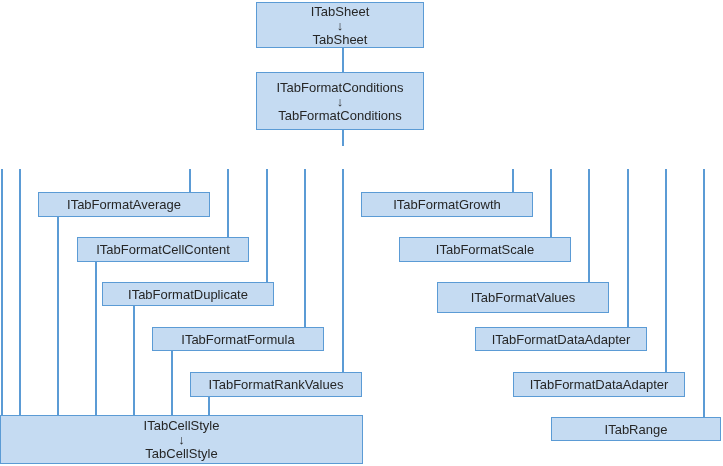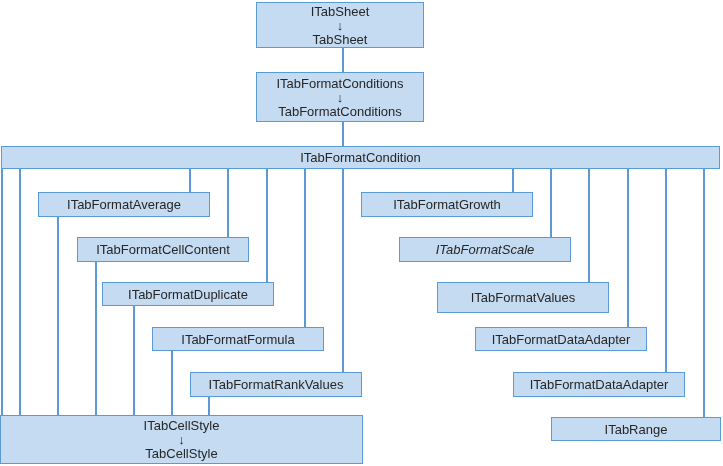--- a/index.html
+++ b/index.html
@@ -65,48 +65,45 @@
     <div class="connector" style="left: 57px; top: 217px; height: 198px; background: rgb(91, 155, 213);"></div>
     <div class="connector" style="left: 95px; top: 262px; height: 153px; background: rgb(91, 155, 213);"></div>
     <div class="connector" style="left: 133px; top: 306px; height: 109px; background: rgb(91, 155, 213);"></div>
     <div class="connector" style="left: 171px; top: 351px; height: 64px; background: rgb(91, 155, 213);"></div>
     <div class="connector" style="left: 208px; top: 397px; height: 18px; background: rgb(91, 155, 213);"></div>
     <div class="node" style="left: 256px; top: 2px; width: 168px; height: 46px; background: rgb(197, 219, 242); border-color: rgb(91, 155, 213);">
       <div class="label" style="color: rgb(38, 38, 38);">ITabSheet</div>
       <div class="arrow" style="color: rgb(38, 38, 38);">↓</div>
       <div class="label" style="color: rgb(38, 38, 38);">TabSheet</div>
     </div>
-    <div class="node" style="left: 256px; top: 72px; width: 168px; height: 50px; background: rgb(197, 219, 242); border-color: rgb(91, 155, 213);">
+    <div class="node" style="left: 256px; top: 72px; width: 168px; height: 58px; background: rgb(197, 219, 242); border-color: rgb(91, 155, 213);">
       <div class="label" style="color: rgb(38, 38, 38);">ITabFormatConditions</div>
       <div class="arrow" style="color: rgb(38, 38, 38);">↓</div>
       <div class="label" style="color: rgb(38, 38, 38);">TabFormatConditions</div>
-    </div>
-    <div class="node" style="left: 1px; top: 146px; width: 719px; height: 23px; background: rgb(197, 219, 242); border-color: rgb(91, 155, 213);">
-      <div class="label" style="color: rgb(38, 38, 38);">ITabFormatCondition</div>
     </div>
     <div class="node" style="left: 38px; top: 192px; width: 172px; height: 25px; background: rgb(197, 219, 242); border-color: rgb(91, 155, 213);">
       <div class="label" style="color: rgb(38, 38, 38);">ITabFormatAverage</div>
     </div>
     <div class="node" style="left: 77px; top: 237px; width: 172px; height: 25px; background: rgb(197, 219, 242); border-color: rgb(91, 155, 213);">
       <div class="label" style="color: rgb(38, 38, 38);">ITabFormatCellContent</div>
     </div>
     <div class="node" style="left: 102px; top: 282px; width: 172px; height: 24px; background: rgb(197, 219, 242); border-color: rgb(91, 155, 213);">
       <div class="label" style="color: rgb(38, 38, 38);">ITabFormatDuplicate</div>
     </div>
     <div class="node" style="left: 152px; top: 327px; width: 172px; height: 24px; background: rgb(197, 219, 242); border-color: rgb(91, 155, 213);">
       <div class="label" style="color: rgb(38, 38, 38);">ITabFormatFormula</div>
     </div>
     <div class="node" style="left: 190px; top: 372px; width: 172px; height: 25px; background: rgb(197, 219, 242); border-color: rgb(91, 155, 213);">
       <div class="label" style="color: rgb(38, 38, 38);">ITabFormatRankValues</div>
     </div>
     <div class="node" style="left: 361px; top: 192px; width: 172px; height: 25px; background: rgb(197, 219, 242); border-color: rgb(91, 155, 213);">
       <div class="label" style="color: rgb(38, 38, 38);">ITabFormatGrowth</div>
     </div>
     <div class="node" style="left: 399px; top: 237px; width: 172px; height: 25px; background: rgb(197, 219, 242); border-color: rgb(91, 155, 213);">
-      <div class="label" style="color: rgb(38, 38, 38); font-style: italic;">ITabFormatScale</div>
+      <div class="label" style="color: rgb(38, 38, 38);">ITabFormatScale</div>
     </div>
     <div class="node" style="left: 437px; top: 282px; width: 172px; height: 31px; background: rgb(197, 219, 242); border-color: rgb(91, 155, 213);">
       <div class="label" style="color: rgb(38, 38, 38);">ITabFormatValues</div>
     </div>
     <div class="node" style="left: 475px; top: 327px; width: 172px; height: 24px; background: rgb(197, 219, 242); border-color: rgb(91, 155, 213);">
       <div class="label" style="color: rgb(38, 38, 38);">ITabFormatDataAdapter</div>
     </div>
     <div class="node" style="left: 513px; top: 372px; width: 172px; height: 25px; background: rgb(197, 219, 242); border-color: rgb(91, 155, 213);">
       <div class="label" style="color: rgb(38, 38, 38);">ITabFormatDataAdapter</div>
     </div>

